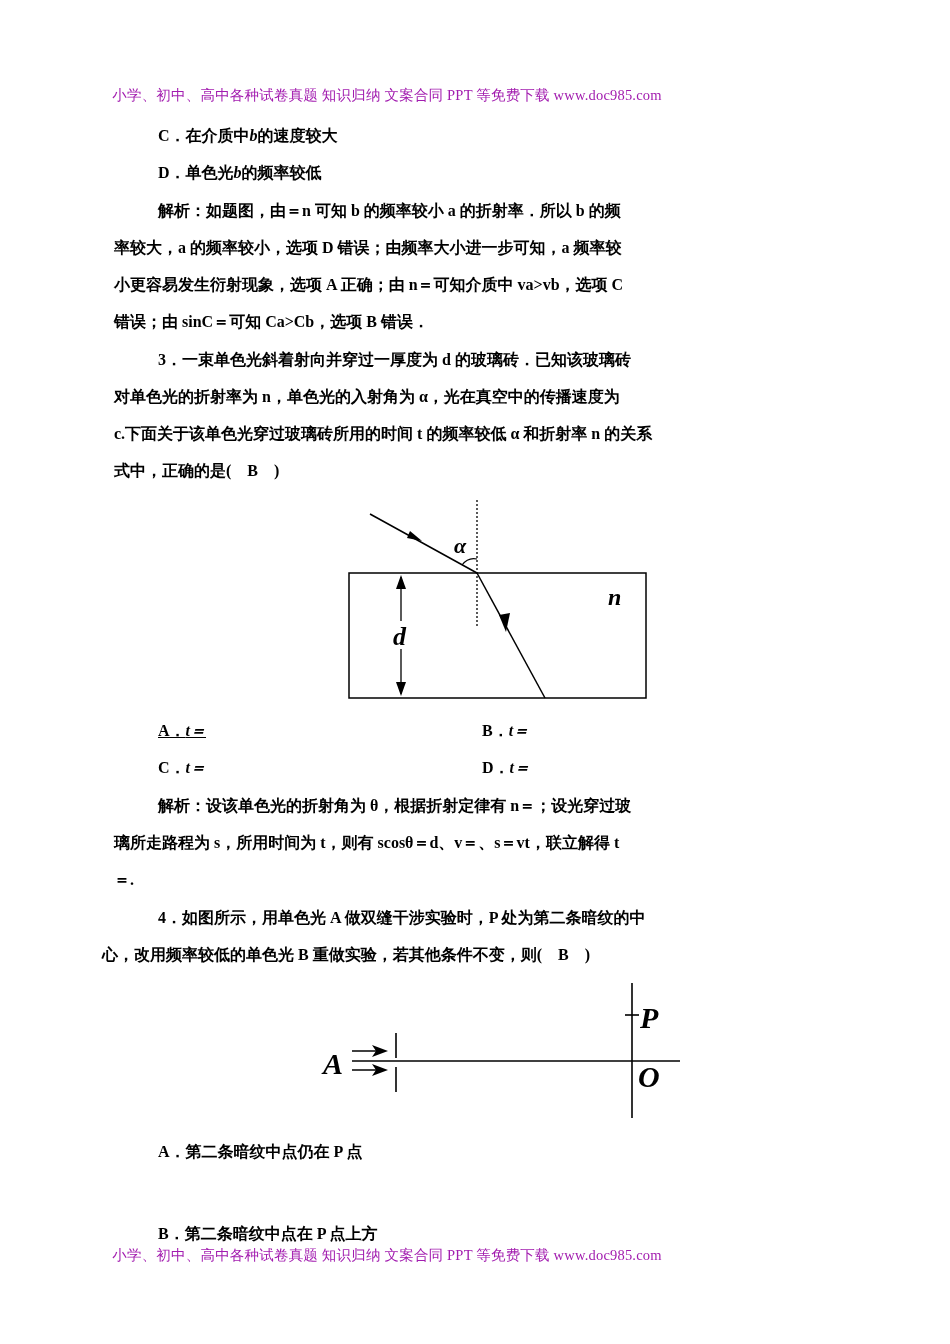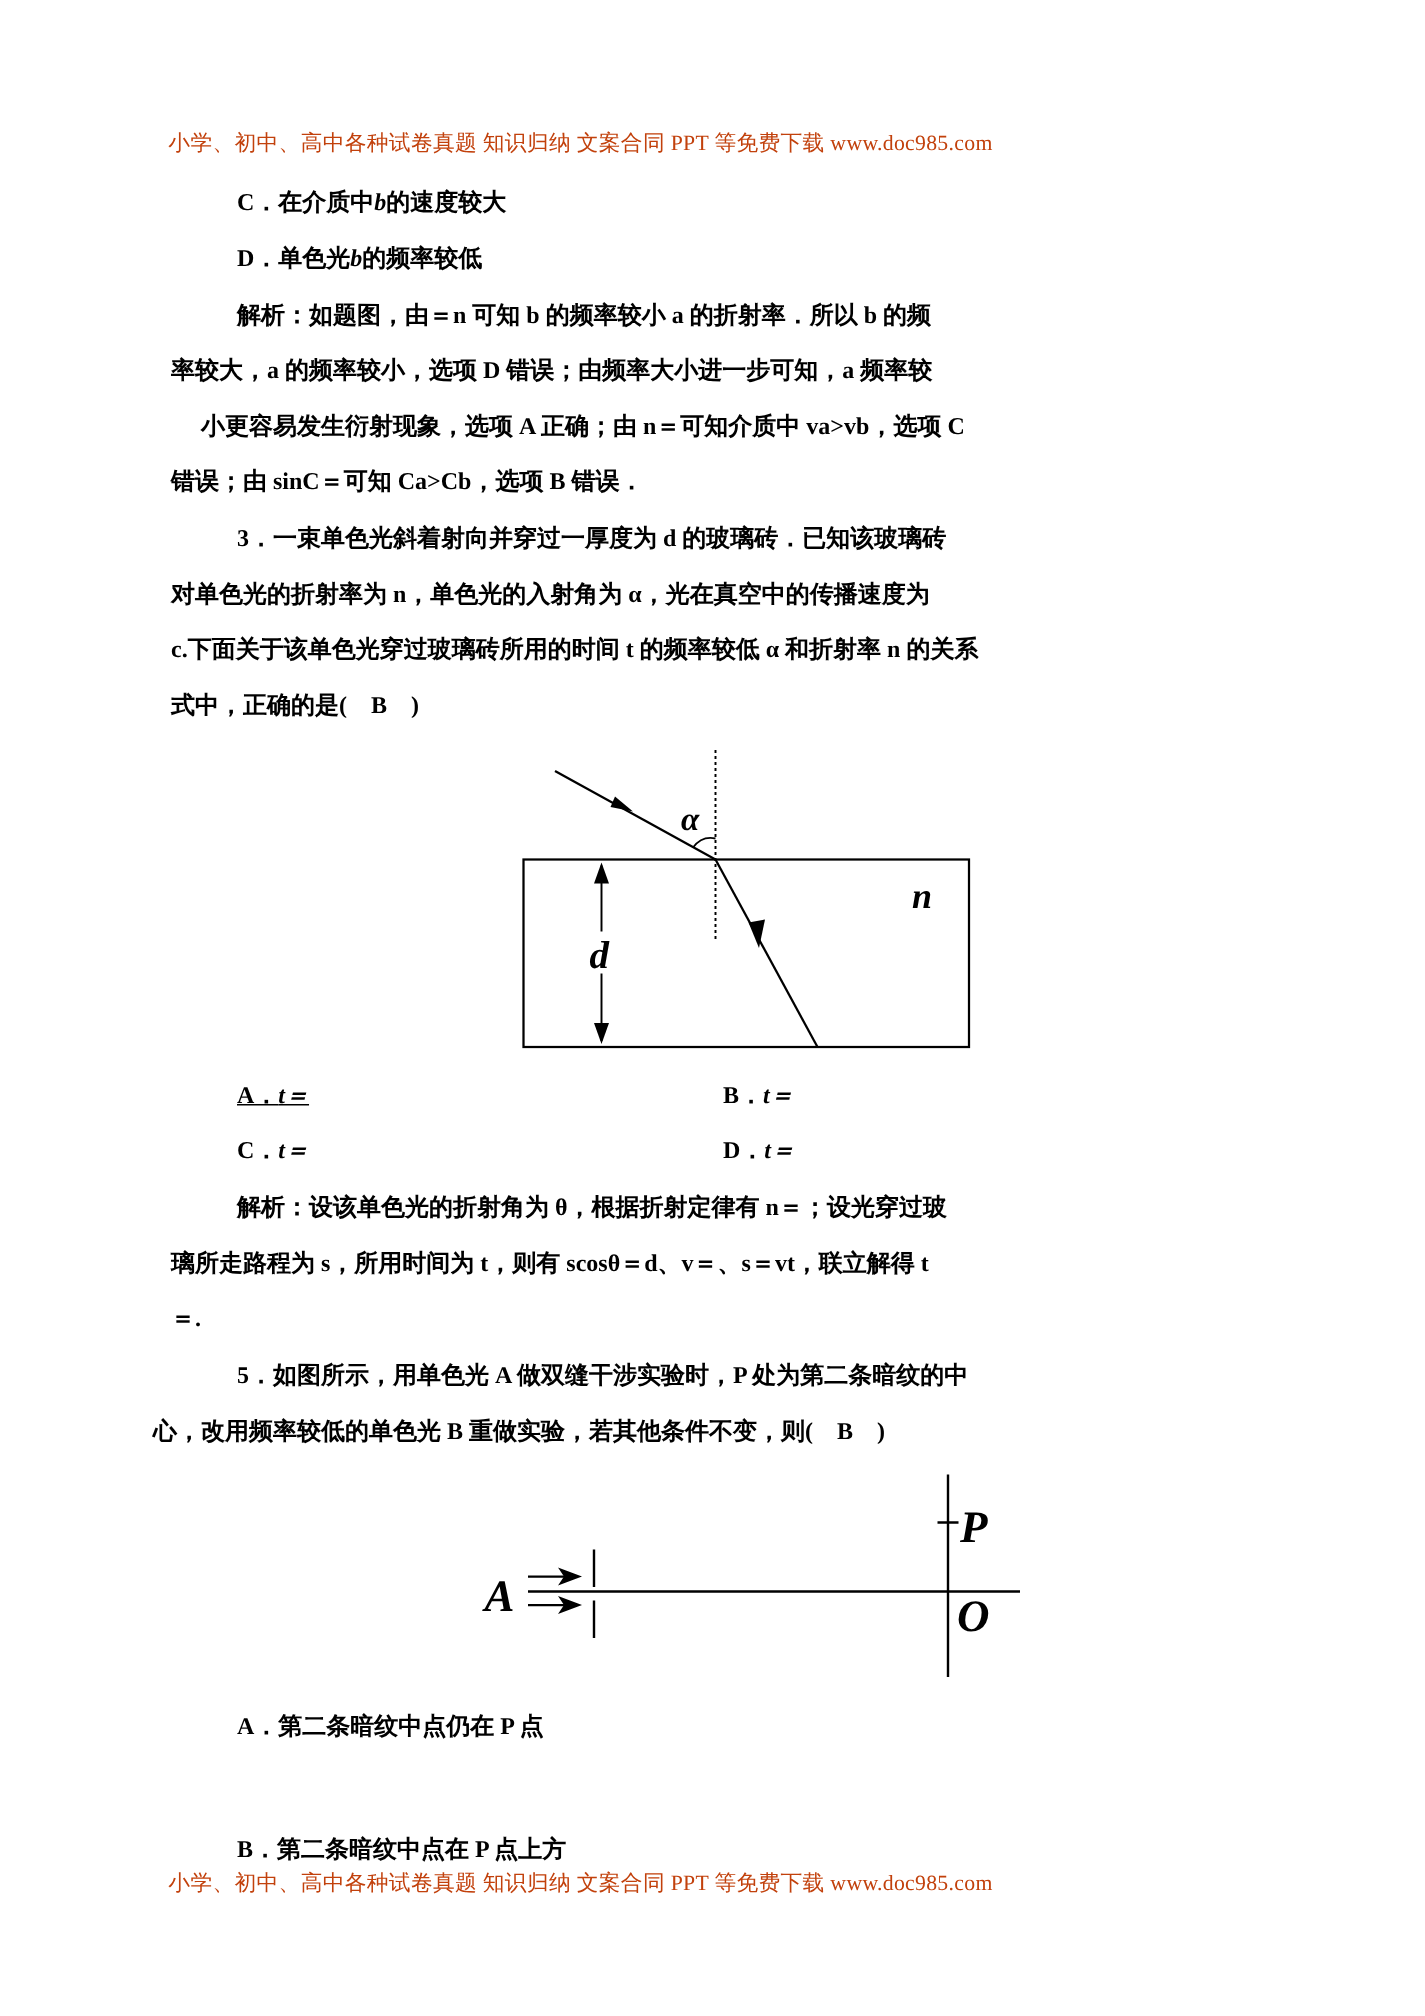--- a/index.html
+++ b/index.html
@@ -1,19 +1,19 @@
 <!DOCTYPE html>
 <html><head>
 <meta charset="utf-8">
 <style>
   html, body { margin:0; padding:0; background:#ffffff; }
   body { width:950px; height:1344px; position:relative; overflow:hidden;
          font-family:"Liberation Serif","DejaVu Serif",serif; color:#000; }
   .hdr { position:absolute; left:0; width:774px; text-align:center; font-size:14.5px;
-         font-family:"Liberation Serif","DejaVu Serif",serif; color:#c2410c; letter-spacing:0.2px; }
+         font-family:"Liberation Serif","DejaVu Serif",serif; color:#a21caf; letter-spacing:0.2px; }
   .line { position:absolute; font-size:16px; font-weight:bold; white-space:nowrap; line-height:26px; }
   .blue { color:#000000; font-weight:bold; }
   i, .it { font-style:italic; }
   svg text { font-family:"Liberation Serif","DejaVu Serif",serif; font-style:italic; font-weight:bold; }
 </style>
 </head>
 <body>
 
 <div class="hdr" style="top:86px;">小学、初中、高中各种试卷真题 知识归纳 文案合同 PPT 等免费下载   www.doc985.com</div>
 
@@ -21,21 +21,21 @@
   <span>C．</span><span>在介质中</span><i>b</i><span>的速度较大</span>
 </div>
 <div class="line" style="left:158px; top:160px;">
   <span>D．</span><span>单色光</span><i>b</i><span>的频率较低</span>
 </div>
 
 <div class="line" style="left:158px; top:198px;">
   <span class="blue">解析：</span><span>如题图，由＝n 可知 b 的频率较小 a 的折射率．所以 b 的频</span>
 </div>
 <div class="line" style="left:114px; top:235px;">率较大，a 的频率较小，选项 D 错误；由频率大小进一步可知，a 频率较</div>
-<div class="line" style="left:114px; top:272px;margin-left:20px;">小更容易发生衍射现象，选项 A 正确；由 n＝可知介质中 va&gt;vb，选项 C</div>
+<div class="line" style="left:114px; top:272px;">小更容易发生衍射现象，选项 A 正确；由 n＝可知介质中 va&gt;vb，选项 C</div>
 <div class="line" style="left:114px; top:309px;">错误；由 sinC＝可知 Ca&gt;Cb，选项 B 错误．</div>
 
 <div class="line" style="left:158px; top:347px;text-align:center;">3．一束单色光斜着射向并穿过一厚度为 d 的玻璃砖．已知该玻璃砖</div>
 <div class="line" style="left:114px; top:384px;">对单色光的折射率为 n，单色光的入射角为 α，光在真空中的传播速度为</div>
 <div class="line" style="left:114px; top:421px;">c.下面关于该单色光穿过玻璃砖所用的时间 t 的频率较低 α 和折射率 n 的关系</div>
 <div class="line" style="left:114px; top:458px;">式中，正确的是(　B　)</div>
 
 <svg style="position:absolute; left:340px; top:495px;" width="320" height="215" viewBox="0 0 320 215">
   <rect x="9" y="78" width="297" height="125" fill="none" stroke="#000" stroke-width="1.5"></rect>
   <line x1="137" y1="5" x2="137" y2="132" stroke="#000" stroke-width="1.3" stroke-dasharray="2,2"></line>
@@ -65,21 +65,21 @@
 <div class="line" style="left:482px; top:755px;">
   <span>D．</span><i>t＝</i>
 </div>
 
 <div class="line" style="left:158px; top:793px;">
   <span class="blue">解析：</span><span>设该单色光的折射角为 θ，根据折射定律有 n＝；设光穿过玻</span>
 </div>
 <div class="line" style="left:114px; top:830px;">璃所走路程为 s，所用时间为 t，则有 scosθ＝d、v＝、s＝vt，联立解得 t</div>
 <div class="line" style="left:114px; top:867px;">＝.</div>
 
-<div class="line" style="left:158px; top:905px;">5．如图所示，用单色光 A 做双缝干涉实验时，P 处为第二条暗纹的中</div>
+<div class="line" style="left:158px; top:905px;">4．如图所示，用单色光 A 做双缝干涉实验时，P 处为第二条暗纹的中</div>
 <div class="line" style="left:102px; top:942px;">心，改用频率较低的单色光 B 重做实验，若其他条件不变，则(　B　)</div>
 
 <svg style="position:absolute; left:310px; top:975px;" width="380" height="150" viewBox="0 0 380 150">
   <line x1="86" y1="58" x2="86" y2="83" stroke="#000" stroke-width="1.6"></line>
   <line x1="86" y1="92" x2="86" y2="117" stroke="#000" stroke-width="1.6"></line>
   <line x1="42" y1="86" x2="370" y2="86" stroke="#000" stroke-width="1.6"></line>
   <line x1="322" y1="8" x2="322" y2="143" stroke="#000" stroke-width="1.6"></line>
   <line x1="315" y1="40" x2="329" y2="40" stroke="#000" stroke-width="1.6"></line>
   <line x1="42" y1="76" x2="74" y2="76" stroke="#000" stroke-width="1.5"></line>
   <path d="M78 76 L62 70 L66 76 L62 82 Z" fill="#000"></path>

